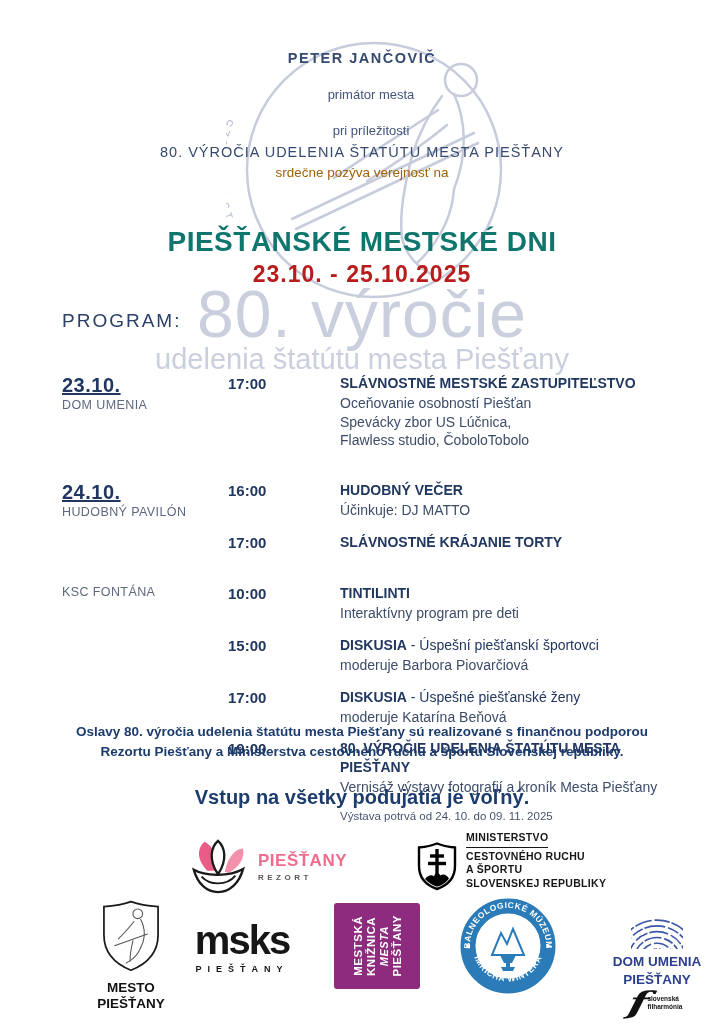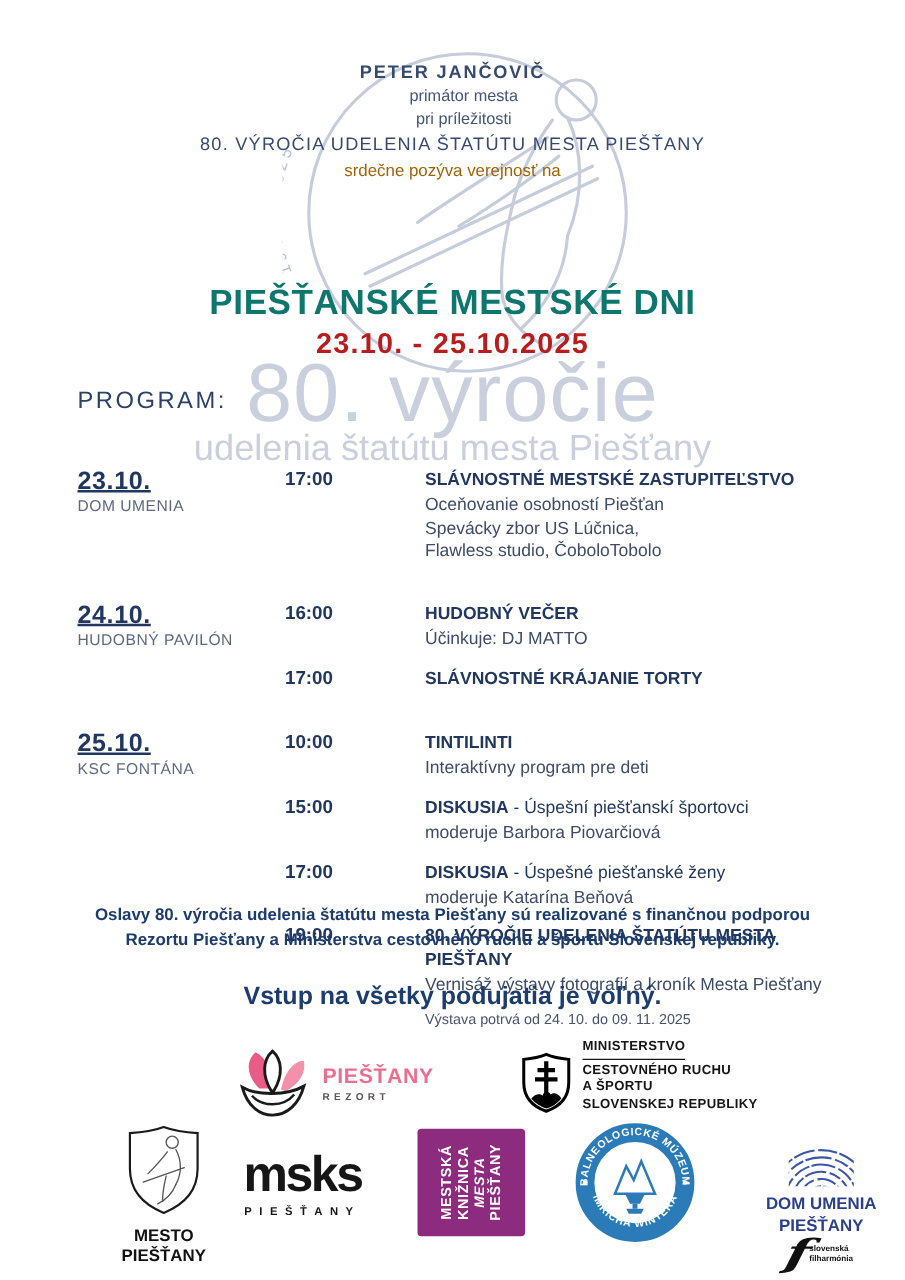--- a/index.html
+++ b/index.html
@@ -6,21 +6,21 @@
   .poster{position:relative;width:724px;height:1024px;background:#fff;overflow:hidden;
           font-family:"Liberation Sans",sans-serif;color:#1d3c6e;}
 
   
   .emblem{position:absolute;left:226px;top:22px;width:292px;height:292px;z-index:0;}
   .years-text{font-size:13px;letter-spacing:3px;fill:#b9c0d4;font-family:"Liberation Sans",sans-serif;}
 
   
   .header{position:absolute;left:0;top:50px;width:100%;text-align:center;z-index:2;}
   .h-name{font-size:14.5px;letter-spacing:1.5px;color:#36496f;font-weight:600;}
-  .h-sub{font-size:13px;color:#42557a;margin-top:3px;padding-left:18px;}
+  .h-sub{font-size:13px;color:#42557a;margin-top:21px;padding-left:18px;}
   .h-occasion{font-size:14.5px;letter-spacing:1px;color:#36496f;margin-top:6px;}
   .h-invite{font-size:13.5px;color:#a16207;margin-top:5px;}
 
   
   .title{position:absolute;left:0;top:226px;width:100%;text-align:center;
          font-size:28px;font-weight:800;letter-spacing:.5px;color:#0f766e;z-index:2;}
   .date-range{position:absolute;left:0;top:261px;width:100%;text-align:center;
          font-size:23px;font-weight:800;letter-spacing:1px;color:#b91c1c;z-index:2;}
 
   
@@ -161,21 +161,20 @@
           <div class="event-time">17:00</div>
           <div class="event-body">
             <div class="event-title"><span class="tb">SLÁVNOSTNÉ KRÁJANIE TORTY</span></div>
           </div>
         </div>
       </div>
     </div>
 
     <div class="day">
       <div class="day-col">
-        <div class="day-date">25.10.</div>
         <div class="day-venue">KSC FONTÁNA</div>
       </div>
       <div class="events">
         <div class="event">
           <div class="event-time">10:00</div>
           <div class="event-body">
             <div class="event-title"><span class="tb">TINTILINTI</span></div>
             <div class="event-line">Interaktívny program pre deti</div>
           </div>
         </div>

